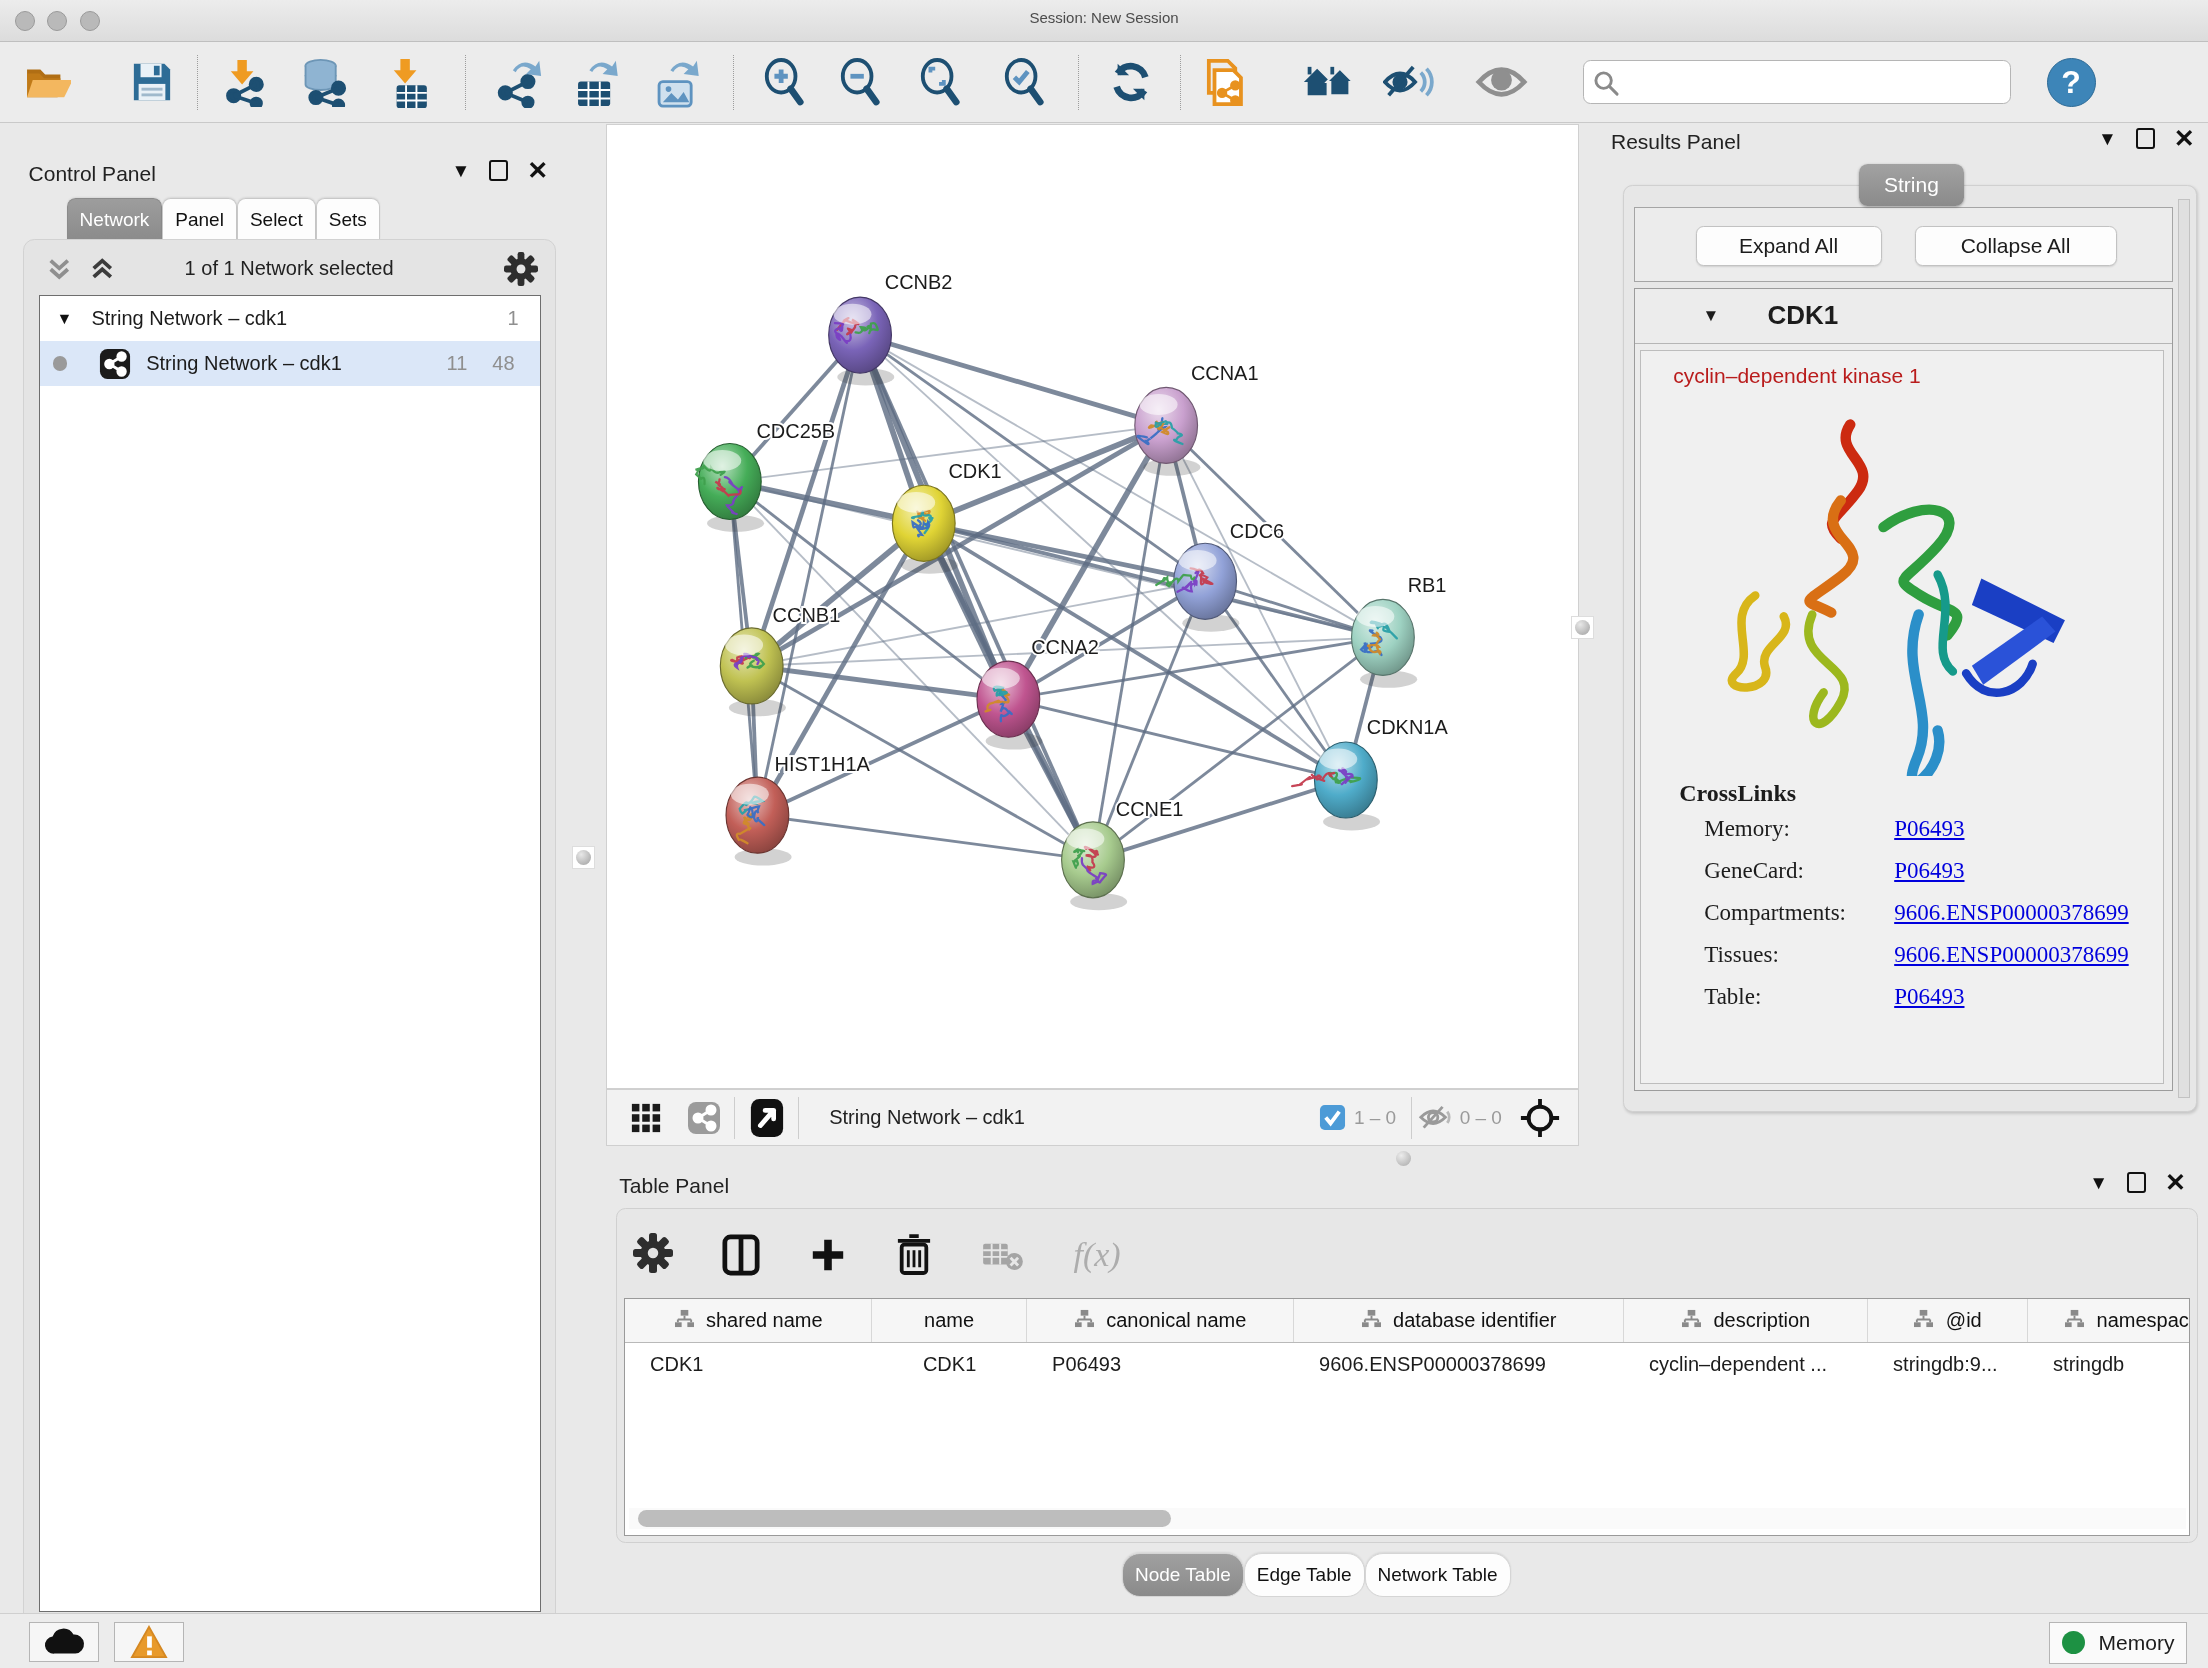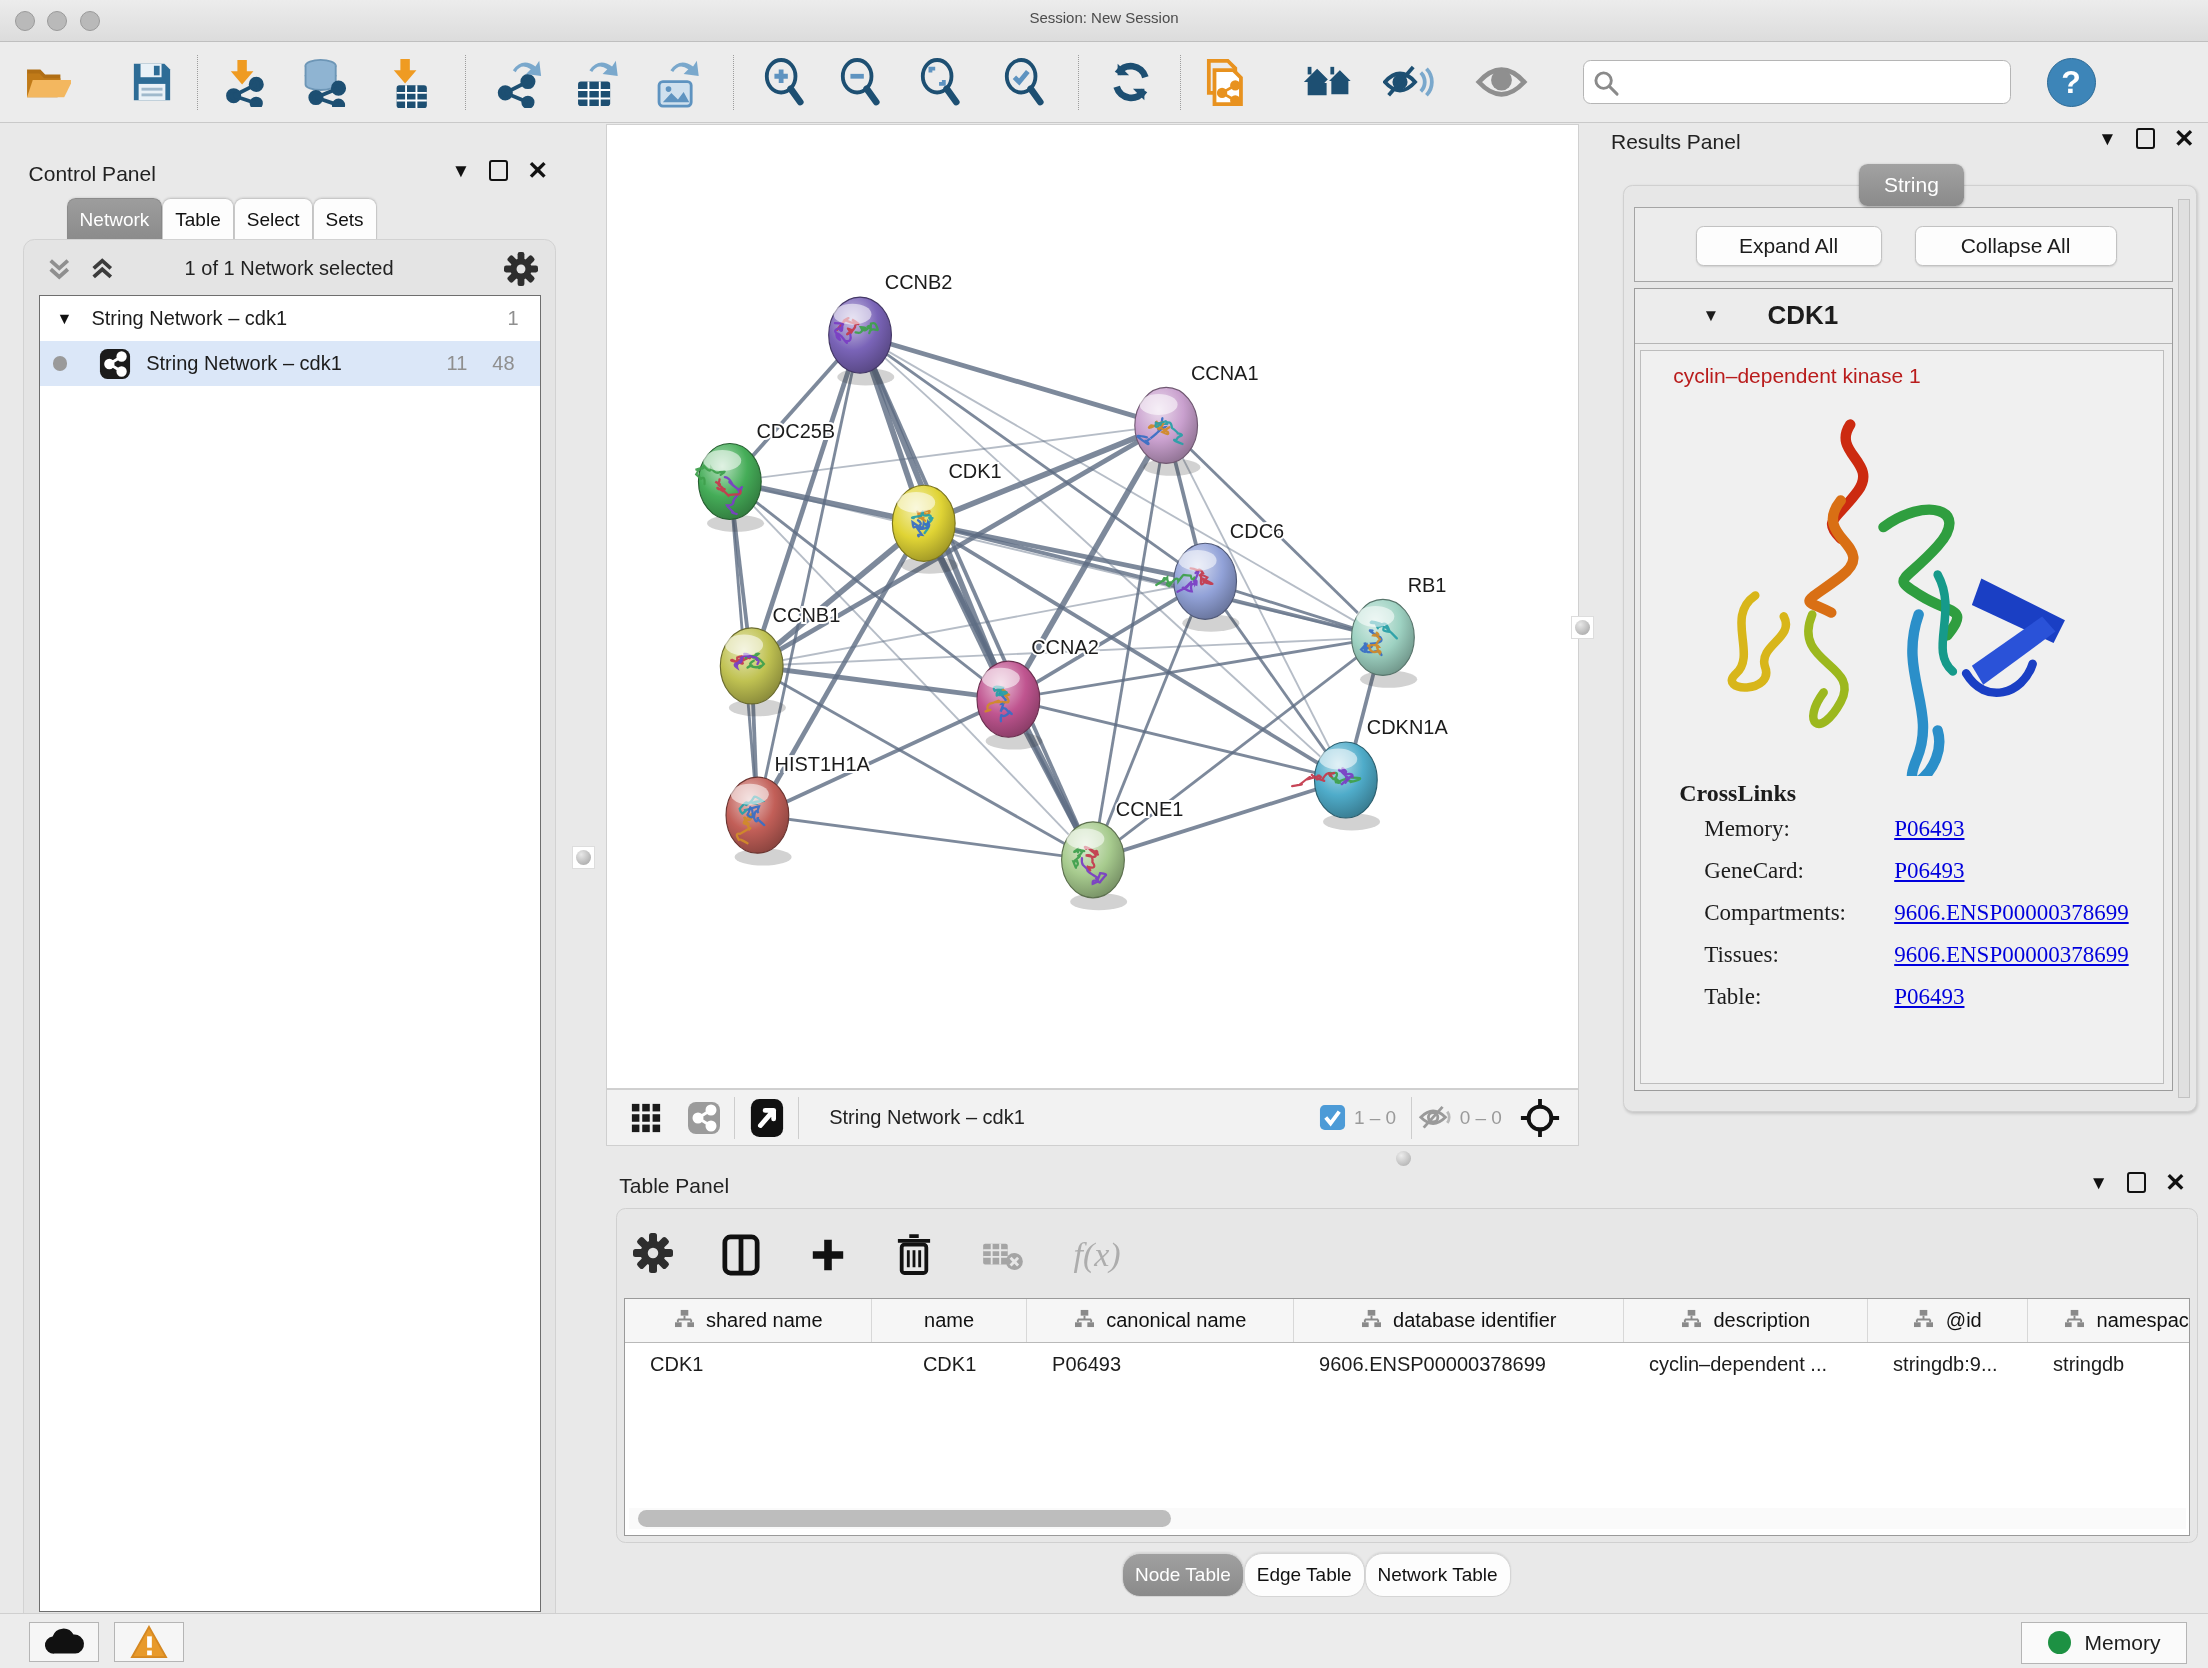--- a/index.html
+++ b/index.html
@@ -118,21 +118,21 @@
   .table-tabs { position:absolute; left:1122px; top:1553px; display:flex; }
   .table-tabs .tab { height:44px; border-radius:18px; border:1px solid #d5d5d5; background:#fdfdfd; }
   .table-tabs .tab.active { background:linear-gradient(#a0a0a0,#8a8a8a); color:#fff; }
 
   
   .bottombar { position:absolute; left:0; top:1613px; width:2208px; height:55px; background:#ececec; border-top:1px solid #cfcfcf; }
   .bb-btn { position:absolute; top:7.6px; width:70px; height:40px; background:#f6f6f6; border:1.9px solid #b5b5b5;
     display:flex; align-items:center; justify-content:center; }
   .bb-cloud { left:28.5px; }
   .bb-warn { left:114px; }
-  .memory-btn { position:absolute; right:21px; top:7.6px; width:166px; height:42px; background:#fafafa; border:1.9px solid #b5b5b5;
+  .memory-btn { position:absolute; right:21px; top:7.6px; width:138px; height:42px; background:#fafafa; border:1.9px solid #b5b5b5;
     display:flex; align-items:center; justify-content:center; gap:14px; font-size:21px; }
   .memory-dot { width:23px; height:23px; border-radius:50%; background:#1d9143; }
 </style>
 </head>
 <body>
 
 <div class="titlebar">
   <div class="traffic">
     <span></span>
     <span></span>
@@ -317,21 +317,21 @@
   <div class="panel-header">
     <span class="panel-title">Control Panel</span>
     <span class="panel-ctrls">
       <span class="pc-collapse">▼</span>
       <span class="pc-float"></span>
       <span class="pc-close">✕</span>
     </span>
   </div>
   <div class="cp-tabs" id="cp-tabs">
       <div class="tab active">Network</div>
-      <div class="tab">Table</div>
+      <div class="tab">Panel</div>
       <div class="tab">Select</div>
       <div class="tab">Sets</div>
     </div>
   <div class="cp-body">
     <div class="cp-selrow">
       <span class="cp-chevs">
         <svg width="28.5" height="28.5" viewBox="0 0 30 30">
           <path d="M6 6 l9 8 9 -8 M6 15 l9 8 9 -8" stroke="#8f8f8f" stroke-width="4" fill="none"></path>
         </svg>
         <svg width="28.5" height="28.5" viewBox="0 0 30 30">

